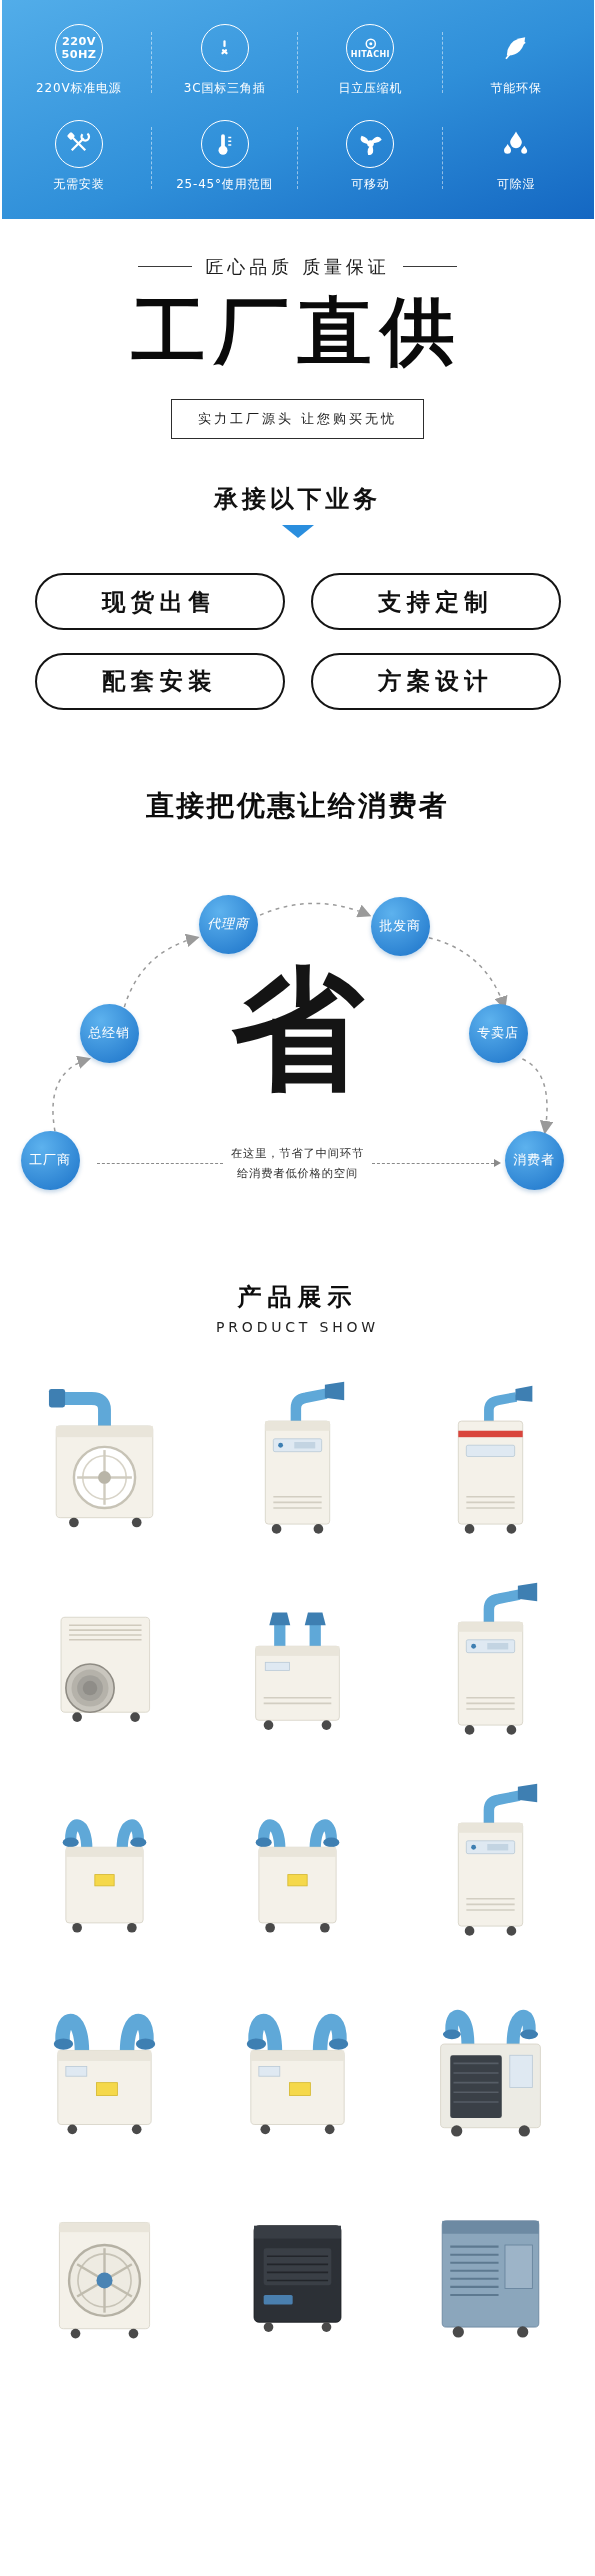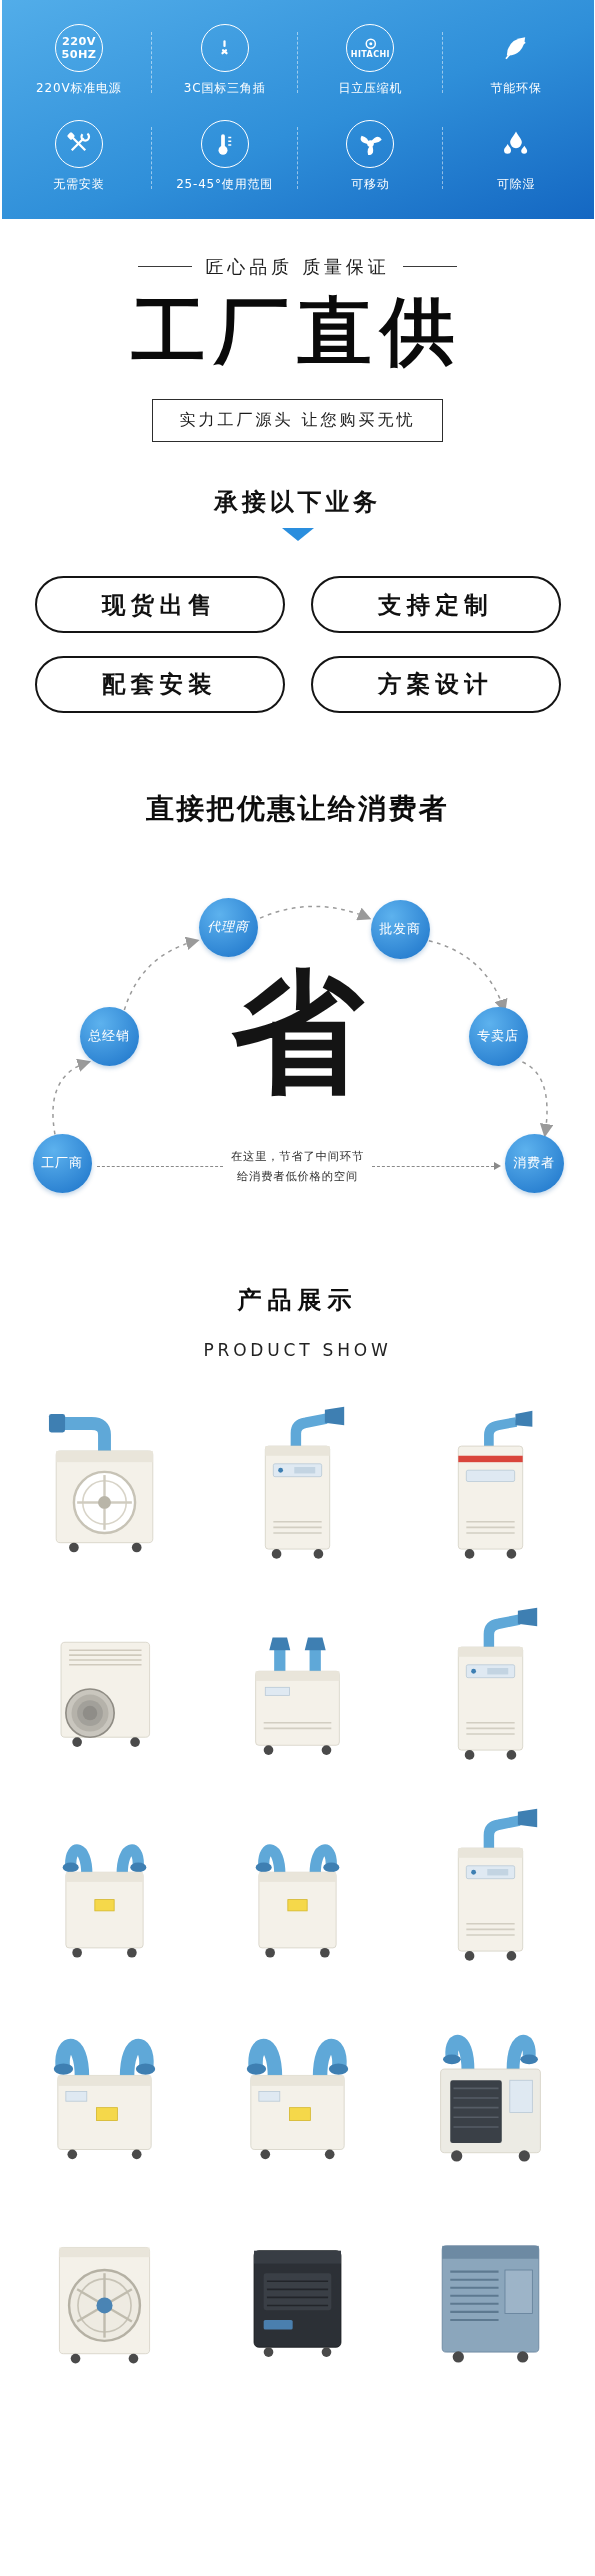--- a/index.html
+++ b/index.html
@@ -16,47 +16,47 @@
   .ficon .big { font-size:11.3px; font-weight:bold; line-height:1.15; letter-spacing:0.4px; }
   .ficon .brand { font-size:8px; font-weight:bold; letter-spacing:0.4px; }
   .flabel { margin-top:8.3px; color:#fff; font-size:12px; letter-spacing:0.8px; }
 
   
   .factory { padding-top:36px; text-align:center; }
   .tagline-row { display:flex; align-items:center; justify-content:center; gap:13.6px; }
   .tagline-row .hline { width:54px; height:0.8px; background:#3a3a3a; }
   .tagline-row .tagline { font-size:18px; color:#1c1c1c; letter-spacing:3.8px; }
   .big-title { font-size:74px; font-weight:900; color:#0a0a0a; letter-spacing:9px; margin-top:12px; line-height:1.1; }
-  .subtitle-box { display:inline-block; margin-top:27px; border:0.8px solid #2d2d2d; padding:9.8px 26px; font-size:16px; color:#1b1b1b; letter-spacing:3px; }
+  .subtitle-box { display:inline-block; margin-top:27px; border:0.8px solid #2d2d2d; padding:9.8px 26px; font-size:13px; color:#1b1b1b; letter-spacing:3px; }
   .tag-row { margin-top:36px; display:flex; justify-content:center; gap:13.6px; }
   .tag { background:linear-gradient(180deg,#f8b53a,#ee8d18); color:#fff; font-size:14.3px; letter-spacing:1.5px; padding:6.8px 15px; border-radius:3px; }
   .business-title { margin-top:44px; font-size:24px; font-weight:bold; color:#111; letter-spacing:3.8px; }
   .triangle-down { margin:10.6px auto 0; width:0; height:0; border-left:16px solid transparent; border-right:16px solid transparent; border-top:13px solid #2a8ede; }
   .btn-grid { margin-top:35px; display:grid; grid-template-columns:repeat(2,250px); gap:22.6px 26px; justify-content:center; }
   .biz-btn { height:57px; background:#fff; border:2.3px solid #141414; border-radius:30px; font-size:23.4px; font-weight:bold; color:#111; letter-spacing:5.3px; font-family:inherit; cursor:pointer; }
 
   
   .supply { padding-top:65px; text-align:center; }
   .supply-title { font-size:21px; color:#222; letter-spacing:3.8px; }
   .supply-sub { margin-top:12px; font-size:28px; font-weight:bold; color:#0c0c0c; letter-spacing:2.3px; }
   .diagram { position:relative; height:392px; margin-top:26px; }
   .diagram svg.arrows { position:absolute; left:0; top:0; }
   .node { position:absolute; width:59px; height:59px; border-radius:50%; background:radial-gradient(circle at 35% 28%,#5db2ee,#1b72c8); color:#fff; font-size:13px; letter-spacing:0.8px; display:flex; align-items:center; justify-content:center; box-shadow:0 2.3px 4.5px rgba(20,90,160,.25); }
   .n0{left:78px;top:153px;} .n1{left:197px;top:44px;font-style:italic;} .n2{left:369px;top:46px;}
-  .n3{left:467px;top:153px;} .n4{left:31px;top:280px;} .n5{left:503px;top:280px;}
+  .n3{left:467px;top:153px;} .n4{left:19px;top:280px;} .n5{left:503px;top:280px;}
   .center-char { position:absolute; left:0; right:0; top:112px; font-size:132px; font-weight:bold; color:#141414; line-height:1; }
   .note { position:absolute; left:95px; right:95px; top:293px; display:flex; align-items:center; gap:7.5px; }
   .note .dash { flex:1; height:0; border-top:1.5px dashed #8a8a8a; position:relative; }
   .note .dash.right::after { content:''; position:absolute; right:-2.3px; top:-5.3px; border-left:7.5px solid #8a8a8a; border-top:4.5px solid transparent; border-bottom:4.5px solid transparent; }
   .note-text { font-size:11.3px; color:#2e2e2e; line-height:1.75; letter-spacing:0.8px; white-space:nowrap; }
 
   
   .products { padding:38px 0 13.6px; text-align:center; }
   .products-title { font-size:24px; font-weight:bold; color:#0d0d0d; letter-spacing:6px; }
-  .products-sub { margin-top:24px; font-size:17px; color:#222; letter-spacing:3.8px; }
+  .products-sub { margin-top:6px; font-size:14px; color:#222; letter-spacing:3.8px; }
   .pgrid { margin-top:27px; display:grid; grid-template-columns:repeat(3,1fr); row-gap:10.6px; padding:0 6px; }
   .pcell { height:190px; display:flex; align-items:center; justify-content:center; }
 </style>
 </head>
 <body>
 
 <div class="page">
 
   <header class="banner">
     <div class="feature-grid">

